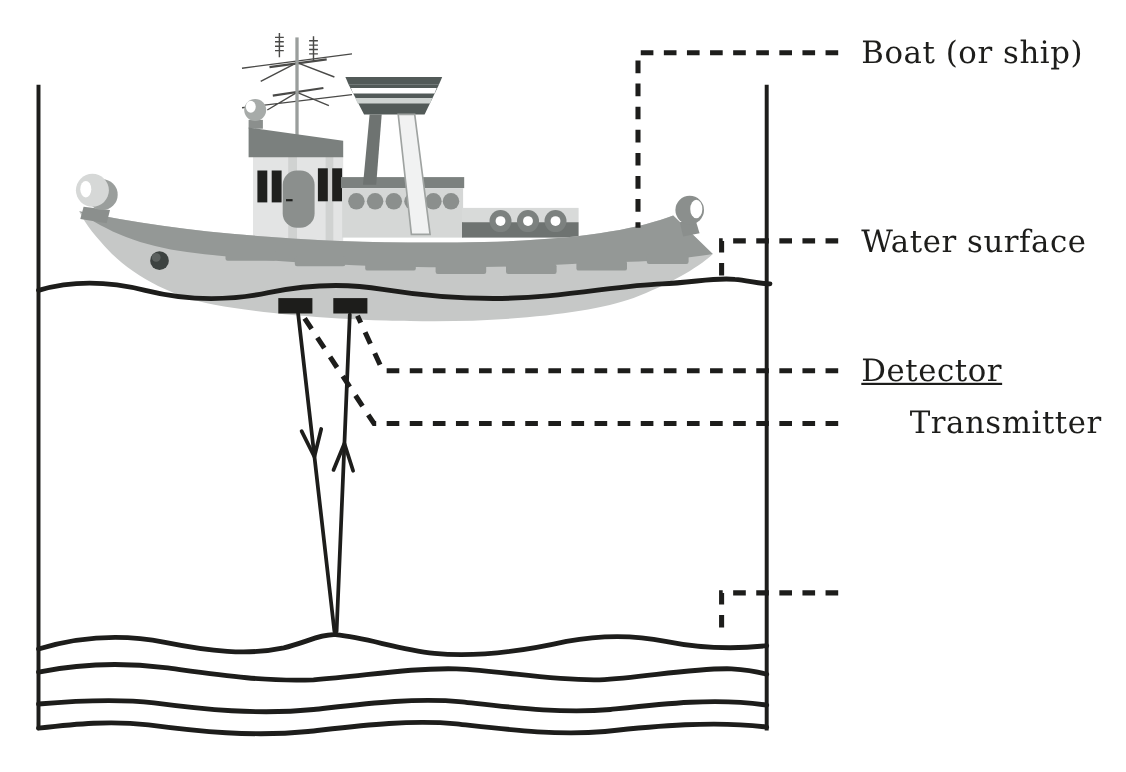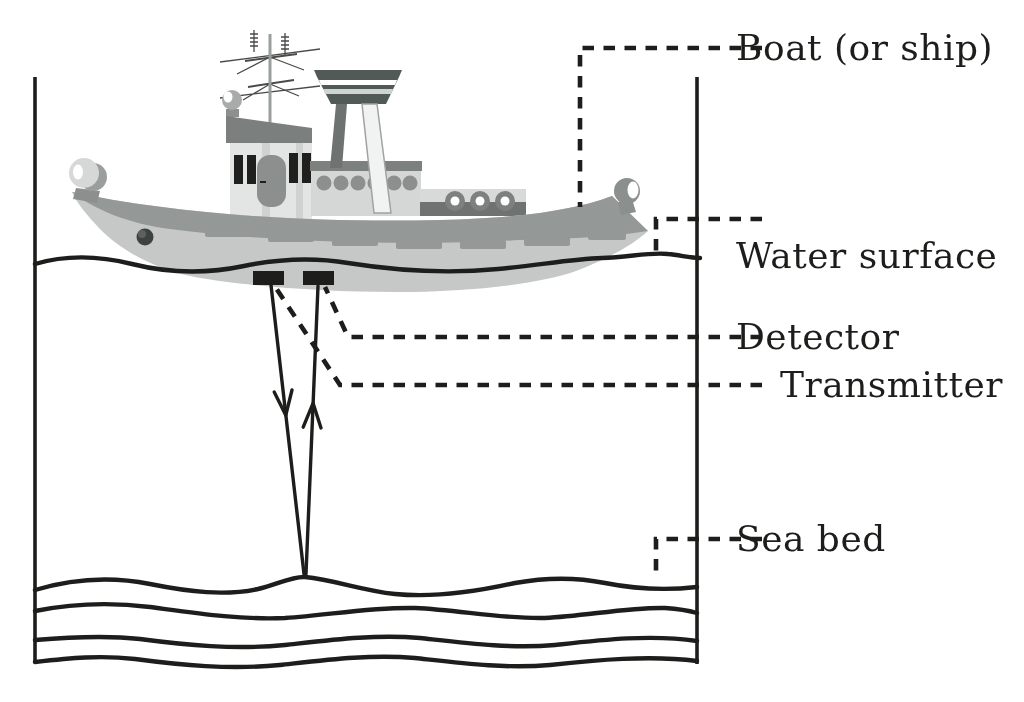--- a/index.html
+++ b/index.html
@@ -5,25 +5,25 @@
   :root{
     --ink:#1d1d1b; --hull_light:#c6c8c7; --hull_band:#949896; --detail_gray:#8b8f8d;
     --dark_gray:#6e7371; --mid_band:#7c817f; --tower_dark:#525a58; --panel_light:#d8dad9;
     --cabin_wall:#e3e4e4; --cabin_shade:#d0d2d1; --window_black:#1f201e; --porthole_dark:#3c4240;
     --light_gray:#b9bcbb; --white:#ffffff;
   }
   html,body{margin:0;padding:0;background:#ffffff;}
   .stage{position:relative;width:1024px;height:702px;background:#ffffff;overflow:hidden;
          font-family:"DejaVu Serif", serif;}
   .stage svg{position:absolute;left:0;top:0;}
-  .label{position:absolute;left:736px;color:var(--ink);font-size:36px;line-height:38px;
+  .label{position:absolute;left:783px;color:var(--ink);font-size:28px;line-height:38px;
          letter-spacing:.5px;white-space:nowrap;}
   .lbl-boat{top:29px;}
-  .lbl-water{top:201px;margin-top:36px;}
-  .lbl-detector{top:318px;}
+  .lbl-water{top:201px;}
+  .lbl-detector{top:318px;text-decoration:underline;}
   .lbl-transmitter{top:366px;margin-left:44px;}
   .lbl-seabed{top:520px;}
   .sk{stroke:var(--ink);fill:none;}
   .frame{stroke-width:3.6;}
   .wavy{stroke-width:4.4;stroke-linecap:round;}
   .ray{stroke-width:3.4;stroke-linecap:round;stroke-linejoin:round;}
   .leader{stroke-width:4.6;stroke-dasharray:11.5 9.5;}
   .thinwire{stroke:#4a4a48;stroke-width:1.3;fill:none;}
 </style>
 </head>
@@ -167,14 +167,13 @@
       <path class="sk wavy" d="M35,662
         C70,658 100,655 135,659 C180,665 230,670 280,665 C325,660 370,654 415,658
         C460,663 505,669 550,665 C595,660 650,655 697,661"></path>
     </g>
   </svg>
 
   <div class="label lbl-boat">Boat (or ship)</div>
   <div class="label lbl-water">Water surface</div>
   <div class="label lbl-detector">Detector</div>
   <div class="label lbl-transmitter">Transmitter</div>
-  <div class="label lbl-seabed">Sea bed</div>
 </div>
 
 </body></html>

